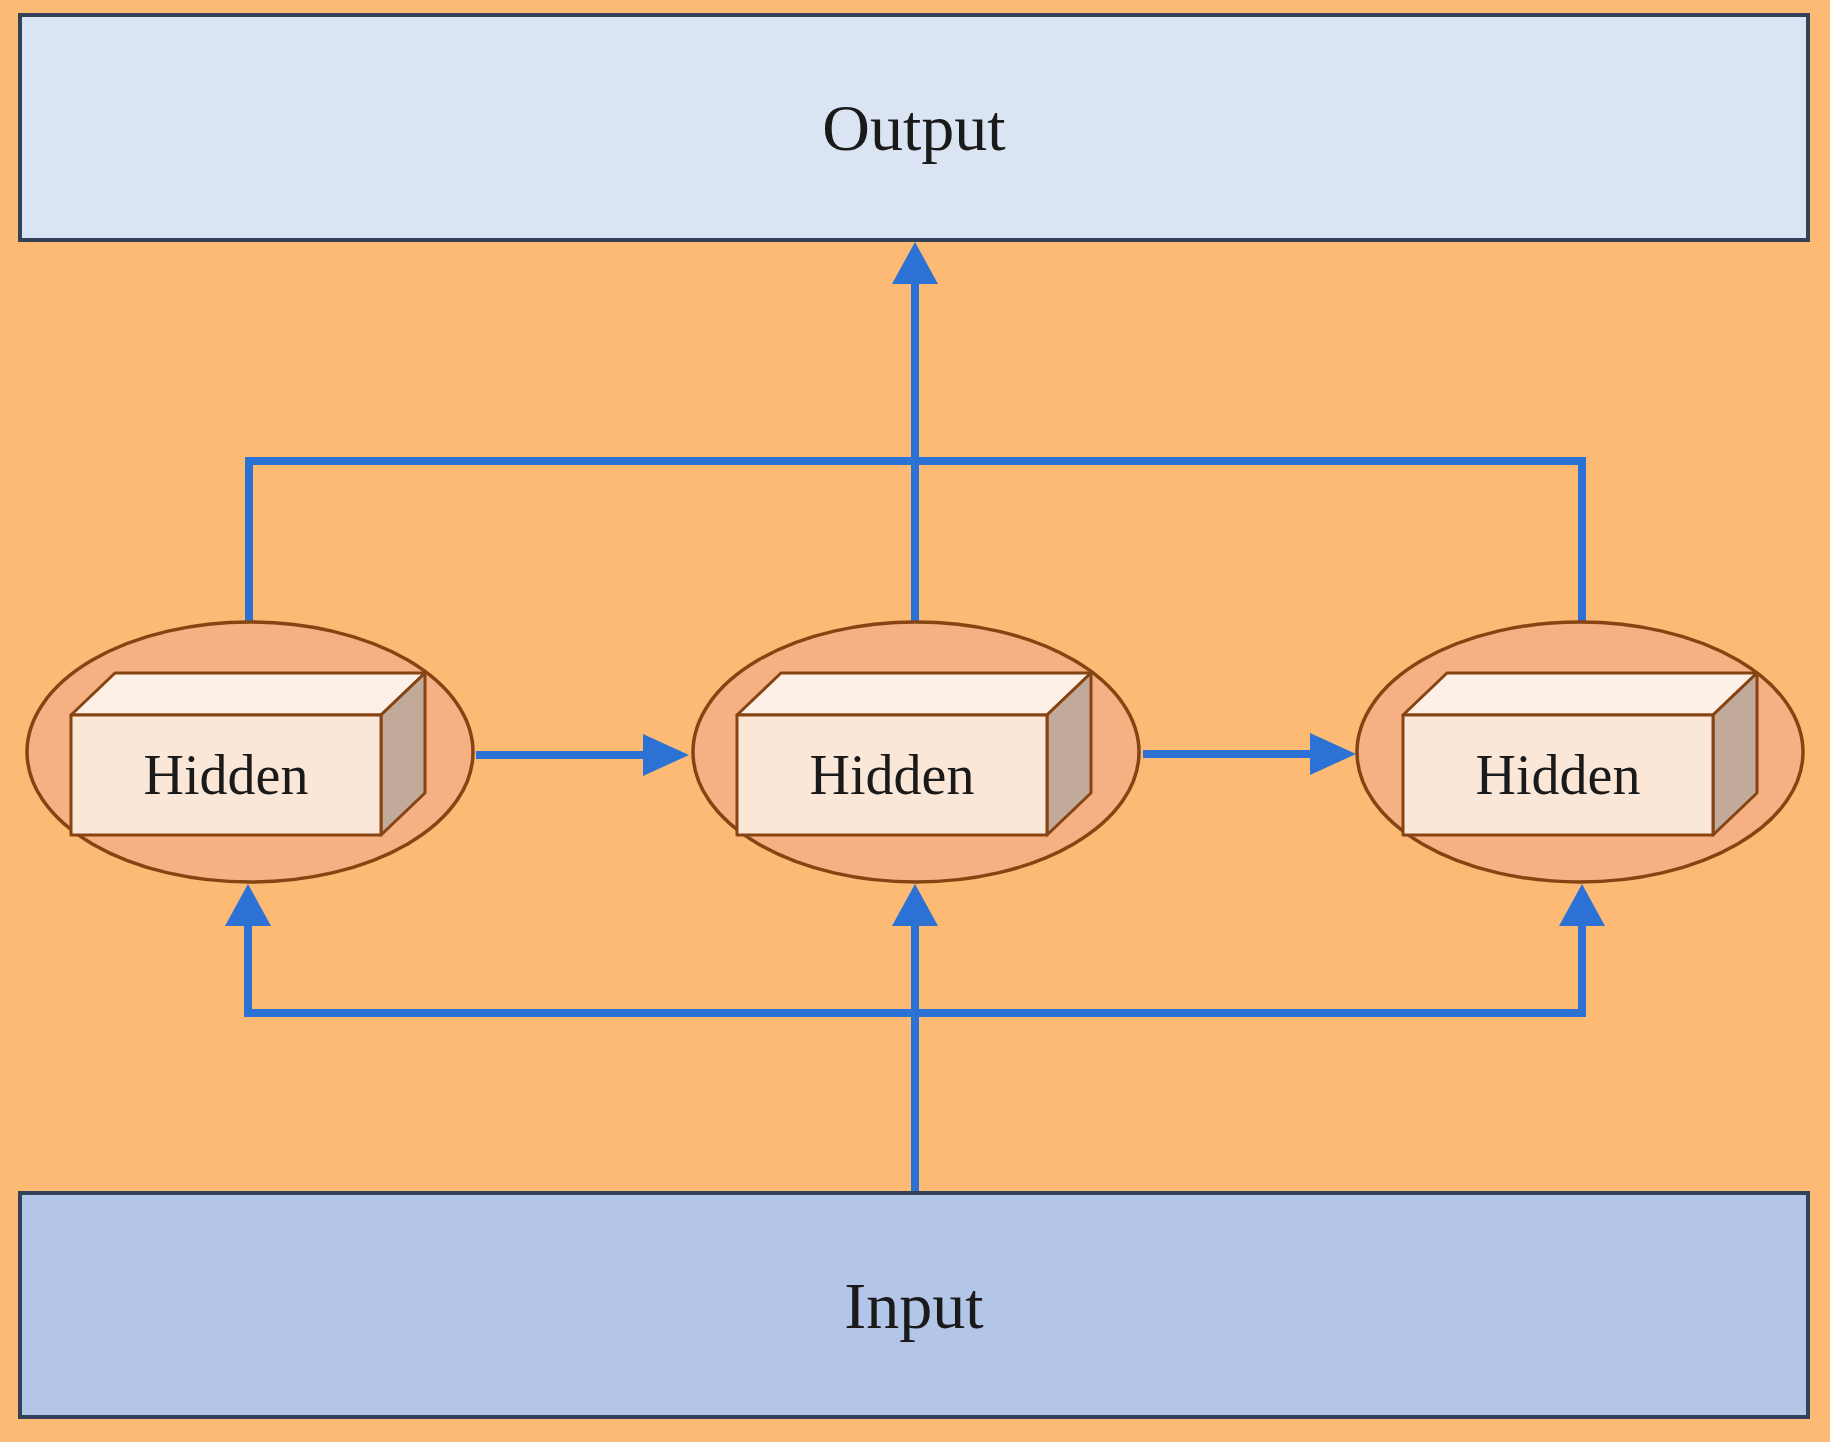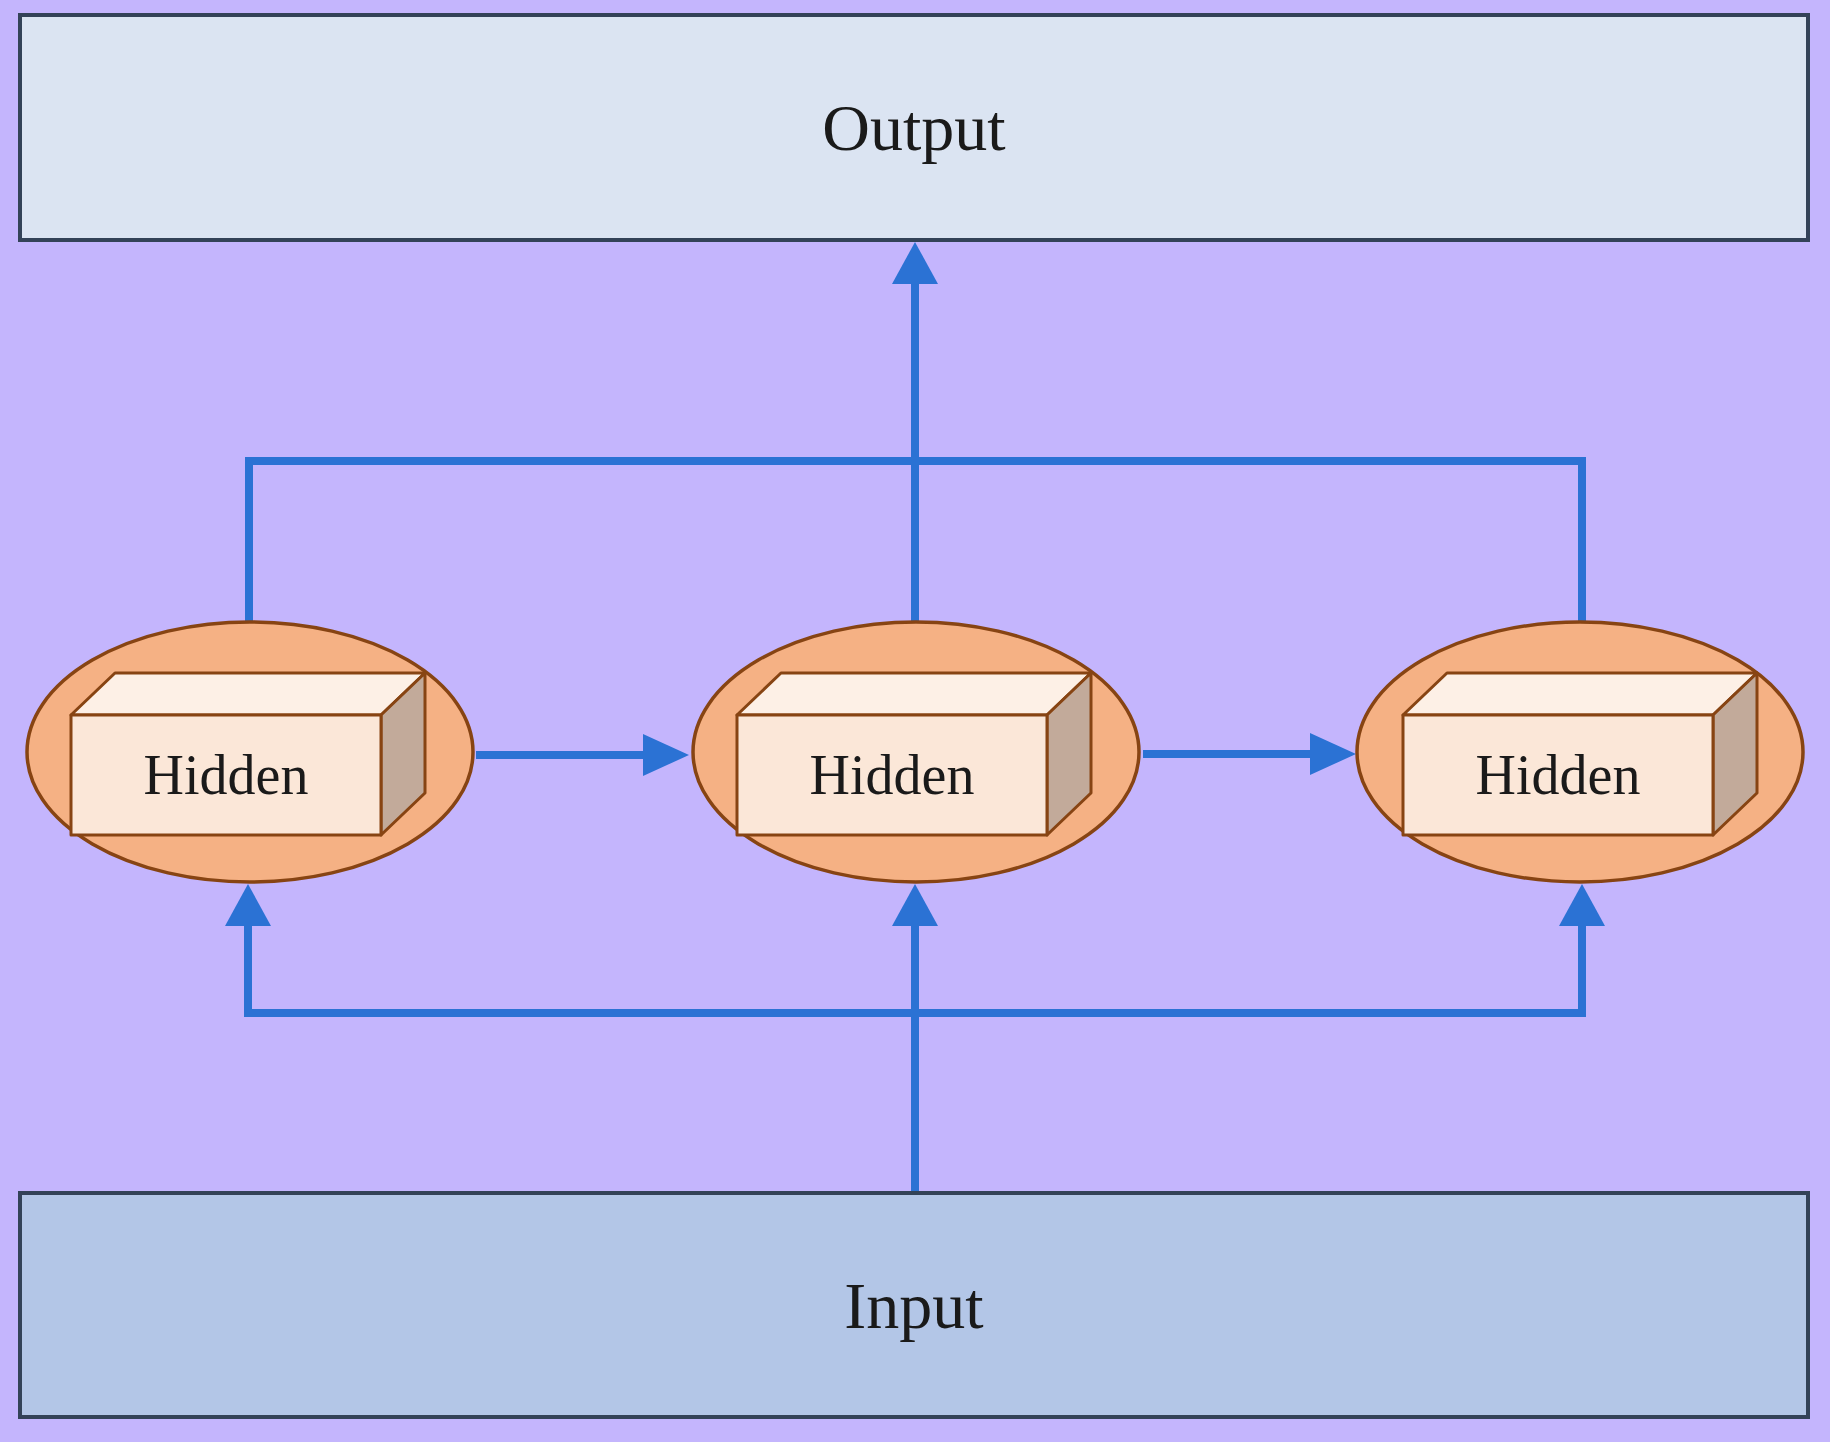--- a/index.html
+++ b/index.html
@@ -4,21 +4,21 @@
 <style>
   html, body {
     margin: 0;
     padding: 0;
     background: #ffffff;
   }
   .stage {
     position: relative;
     width: 1830px;
     height: 1442px;
-    background: #c4b5fd;
+    background: #fdba74;
     font-family: "Liberation Serif", "DejaVu Serif", serif;
   }
   svg { display: block; }
 
   .io-box          { stroke: #334258; stroke-width: 4px; }
   .output-fill     { fill: #dbe4f2; }
   .input-fill      { fill: #b3c6e7; }
 
   .blue-line       { stroke: #2b72d4; stroke-width: 8px; fill: none; stroke-linejoin: miter; }
   .blue-head       { fill: #2b72d4; stroke: none; }

